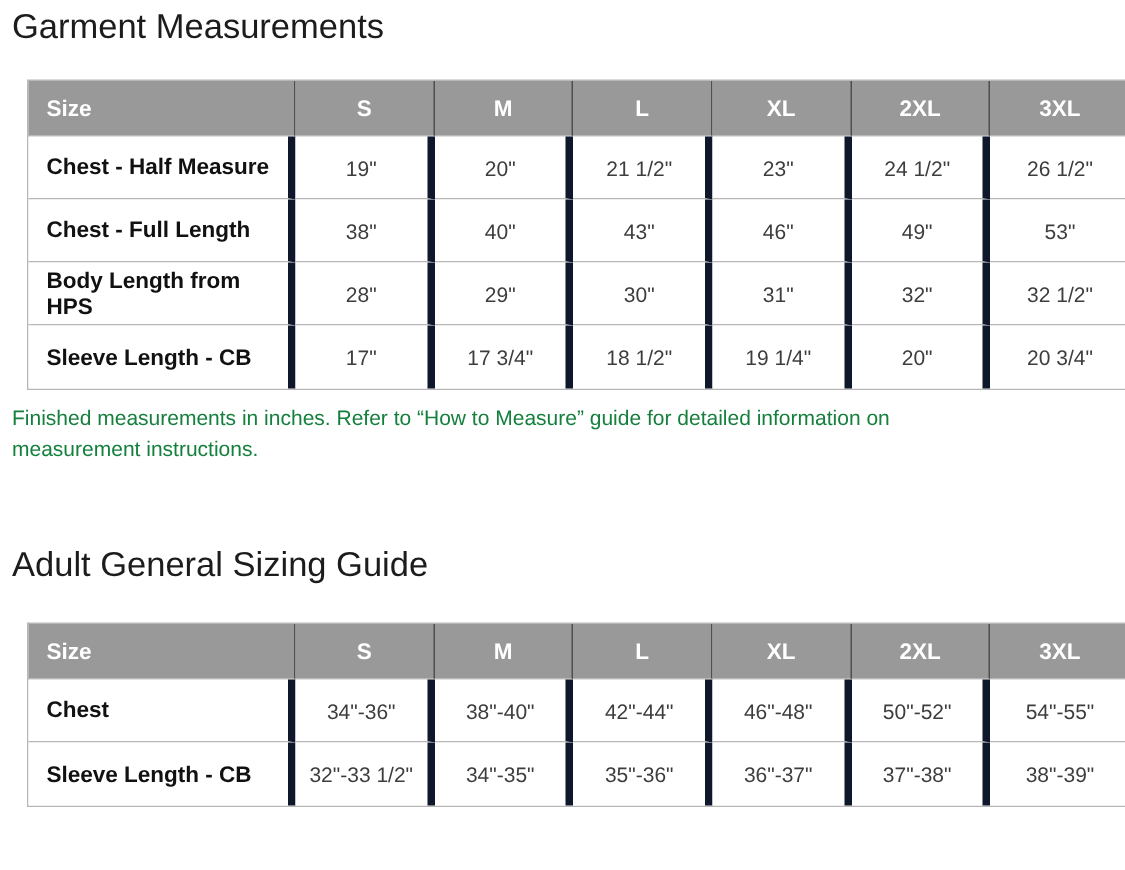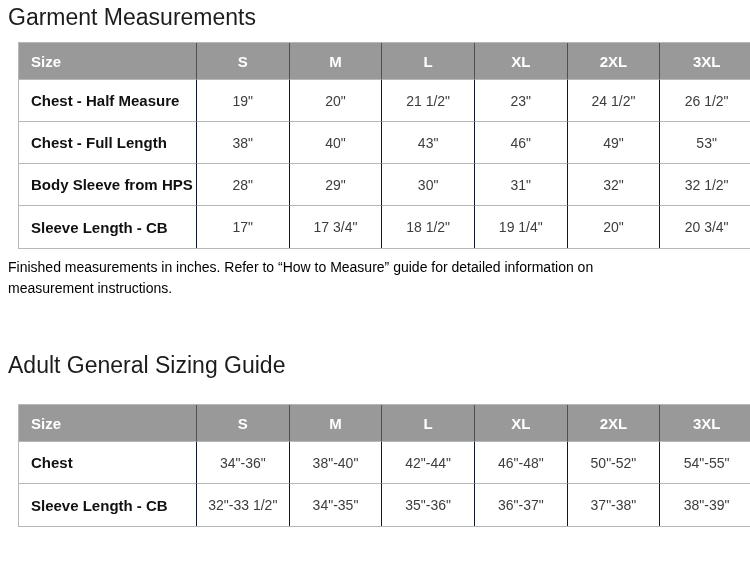--- a/index.html
+++ b/index.html
@@ -11,21 +11,21 @@
     font-family: "Liberation Sans", "DejaVu Sans", sans-serif;
     color: #1c1c1c;
   }
   .section-title {
     font-size: 23px;
     font-weight: 400;
     line-height: 27px;
     color: #1c1c1c;
     margin-left: 8px;
   }
-  #garment-title { margin-top: 4px; margin-bottom: 11px; }
+  #garment-title { margin-top: 4px; margin-bottom: 22px; }
   #sizing-title  { margin-top: 53px; margin-bottom: 25px; }
   table.size-chart {
     width: 736px;
     margin-left: 18px;
     border-spacing: 0;
     border: 1px solid #b7b7b7;
     table-layout: fixed;
   }
   table.size-chart th {
     background: #999999;
@@ -42,38 +42,38 @@
     padding-left: 12px;
   }
   table.size-chart th:last-child { border-right: 0; }
   table.size-chart td {
     background: #ffffff;
     height: 42px;
     font-size: 14px;
     color: #3d3d3d;
     text-align: center;
     vertical-align: middle;
-    border-right: 1px solid #0f172a;
+    border-right: 5px solid #0f172a;
     border-bottom: 1px solid #b7b7b7;
   }
   table.size-chart td:last-child { border-right: 0; }
   table.size-chart tr:last-child td { border-bottom: 0; }
   table.size-chart td.row-label {
     font-size: 15px;
     font-weight: 700;
     color: #111111;
     text-align: left;
     padding-left: 12px;
   }
   .note {
     margin: 8px 0 0 8px;
     max-width: 640px;
     font-size: 14px;
     line-height: 21px;
-    color: #000000;
+    color: #15803d;
   }
 </style>
 </head>
 <body>
 
 <h1 id="garment-title" class="section-title">Garment Measurements</h1>
 
 <table class="size-chart">
   <colgroup>
     <col style="width:178px">
@@ -108,21 +108,21 @@
       <tr>
         <td class="row-label">Chest - Full Length</td>
         <td>38"</td>
         <td>40"</td>
         <td>43"</td>
         <td>46"</td>
         <td>49"</td>
         <td>53"</td>
       </tr>
       <tr>
-        <td class="row-label">Body Sleeve from HPS</td>
+        <td class="row-label">Body Length from HPS</td>
         <td>28"</td>
         <td>29"</td>
         <td>30"</td>
         <td>31"</td>
         <td>32"</td>
         <td>32 1/2"</td>
       </tr>
       <tr>
         <td class="row-label">Sleeve Length - CB</td>
         <td>17"</td>

